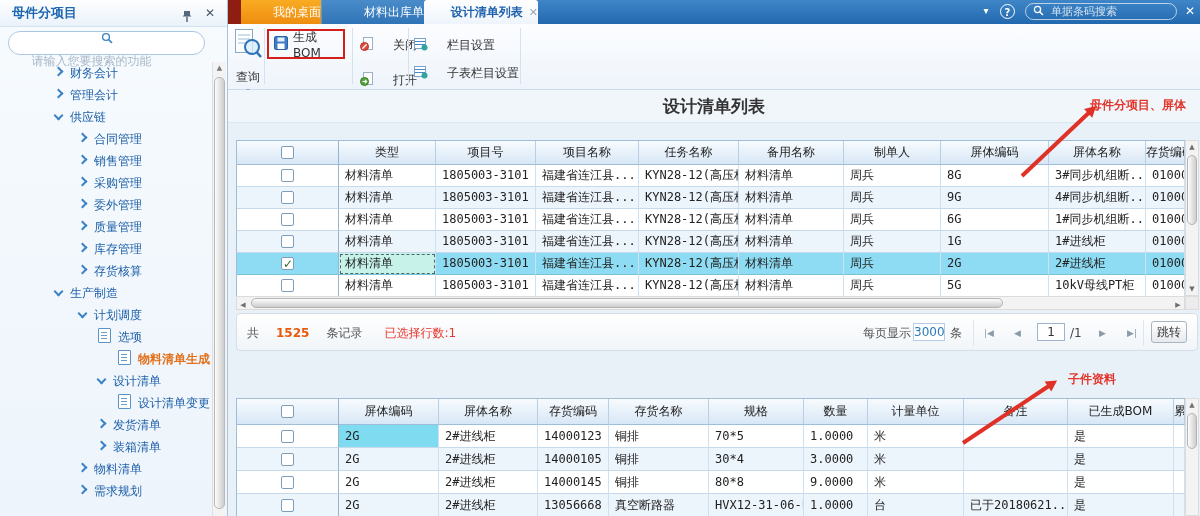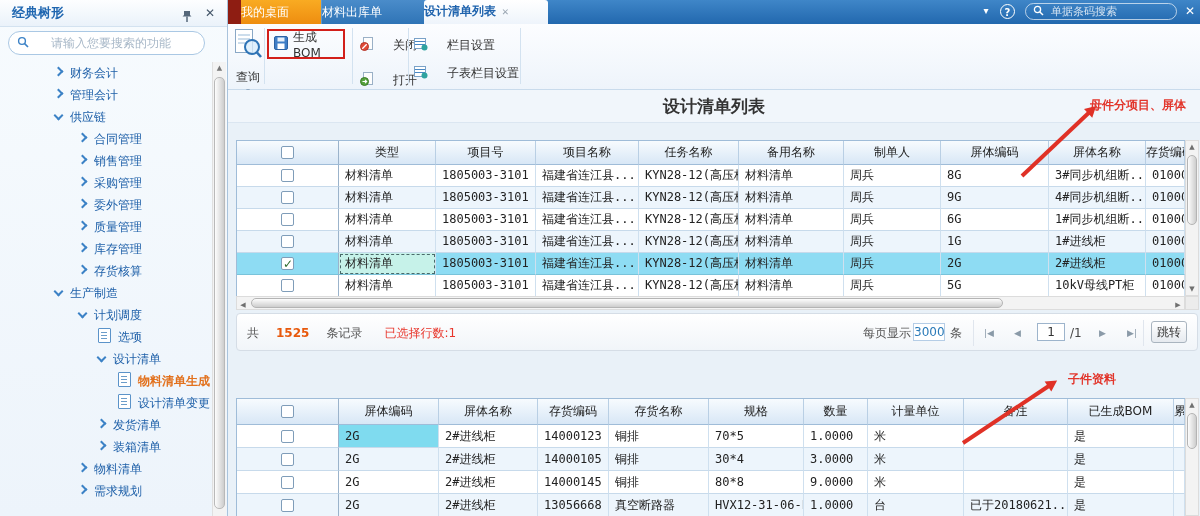--- a/index.html
+++ b/index.html
@@ -7,21 +7,21 @@
        font-family:"DejaVu Sans","Liberation Sans",sans-serif;font-size:12px;color:#333;background:#e9f1f8;}
   
   .sidebar{position:absolute;left:0;top:0;width:228px;height:516px;
            background:linear-gradient(180deg,#f7fbfe,#edf4fb);border-right:1px solid #a9c3dc;box-sizing:border-box;}
   .sb-header{position:relative;height:26px;line-height:26px;padding-left:12px;
              background:linear-gradient(#fdfeff,#eaf2fa);border-bottom:1px solid #d3e2f0;
              color:#1f66b0;font-weight:bold;font-size:13px;}
   .sb-pin{position:absolute;right:34px;top:6px;}
   .sb-x{position:absolute;right:12px;top:0;color:#44566a;font-size:12px;font-weight:bold;cursor:default;}
   .sb-search{position:absolute;left:8px;top:31px;width:197px;height:24px;box-sizing:border-box;
-             border:1px solid #aac8e4;border-radius:13px;background:#fff;display:flex;align-items:center;padding:0 8px;gap:20px;}
+             border:1px solid #aac8e4;border-radius:13px;background:#fff;display:flex;align-items:center;padding:0 8px;gap:6px;flex-direction:column;}
   .sb-search input{border:none;outline:none;flex:1;font-size:12px;color:#333;background:transparent;
                    font-family:"DejaVu Sans","Liberation Sans",sans-serif;}
   .sb-search input::placeholder{color:#a8b8c8;}
   .tree{position:absolute;left:0;top:62px;width:213px;padding-left:42px;}
   .ti{height:22px;line-height:22px;white-space:nowrap;overflow:hidden;}
   .lv1{padding-left:13px}.lv2{padding-left:37px}.lv3{padding-left:56px}.lv4{padding-left:76px}
   .chev{display:inline-block;width:5px;height:5px;border-right:2px solid #3c82c6;border-bottom:2px solid #3c82c6;
         margin-right:8px;vertical-align:2px;}
   .chev.right{transform:rotate(-45deg);}
   .chev.down{transform:rotate(45deg);}
@@ -31,24 +31,24 @@
               box-shadow:0 3px 0 #6b9cc9,0 6px 0 #6b9cc9;}
   .tl{color:#1d5fa8;}
   .ti.selected .tl{color:#e2711d;font-weight:bold;}
   .sb-scroll{position:absolute;right:1px;top:62px;bottom:0;width:13px;background:#f3f3f3;border-left:1px solid #e0e0e0;}
   .sb-up{height:12px;text-align:center;font-size:7px;color:#777;line-height:13px;}
   .sb-thumb{position:absolute;left:1px;right:1px;top:15px;height:432px;
             background:linear-gradient(90deg,#fdfdfd,#cdcdcd);border:1px solid #b9b9b9;border-radius:5px;box-sizing:border-box;}
   
   .topbar{position:absolute;left:228px;top:0;width:972px;height:24px;background:linear-gradient(#3f86c8,#2268ae);}
   .tab-start{position:absolute;left:0;top:0;width:13px;height:24px;background:#8e1d12;}
-  .tab{position:absolute;top:0;height:24px;line-height:24px;text-align:left;color:#fff;font-size:12px;cursor:default;}
+  .tab{position:absolute;top:0;height:24px;line-height:24px;text-align:right;color:#fff;font-size:12px;cursor:default;}
   .tab.desktop{left:13px;width:80px;background:linear-gradient(#f9ab22,#ee8d10);}
   .tab.material{left:93px;width:103px;background:linear-gradient(#4a8cca,#2f74b6);border-left:1px solid #5d9ad2;box-sizing:border-box;}
-  .tab.active{left:196px;width:124px;background:linear-gradient(#ffffff,#eef4fb);color:#1f63ad;font-weight:bold;border-radius:3px 3px 0 0;font-family:Liberation Mono, monospace;}
+  .tab.active{left:196px;width:114px;background:linear-gradient(#ffffff,#eef4fb);color:#1f63ad;font-weight:bold;border-radius:3px 3px 0 0;}
   .tab .x{color:#9aa6b2;font-weight:normal;margin-left:6px;font-size:11px;}
   .tb-chev{position:absolute;left:750px;top:0;width:16px;line-height:22px;color:#fff;text-align:center;font-size:10px;}
   .tb-help{position:absolute;left:772px;top:4px;width:15px;height:15px;border:1.5px solid #fff;border-radius:50%;
            color:#fff;font-size:10px;font-weight:bold;text-align:center;line-height:15px;box-sizing:border-box;}
   .top-search{position:absolute;left:797px;top:3px;width:152px;height:17px;box-sizing:border-box;
               border:1px solid rgba(255,255,255,.65);border-radius:9px;display:flex;align-items:center;padding:0 7px;gap:5px;}
   .top-search input{flex:1;border:none;outline:none;background:transparent;color:#fff;font-size:11px;
                     font-family:"DejaVu Sans","Liberation Sans",sans-serif;}
   .top-search input::placeholder{color:rgba(255,255,255,.8);}
   .tb-x{position:absolute;left:954px;top:0;width:16px;line-height:22px;color:#fff;font-weight:bold;text-align:center;font-size:12px;}
@@ -122,21 +122,21 @@
   .ann-arrow::after{content:"";position:absolute;right:-10px;top:50%;transform:translateY(-50%);
                     border-left:11px solid #e03126;border-top:6px solid transparent;border-bottom:6px solid transparent;}
 </style>
 </head>
 <body>
 
 <div id="app">
 
   <div class="sidebar">
     <div class="sb-header">
-      <span>经典树形</span>
+      <span>母件分项目</span>
       <span class="sb-pin">
         <svg width="12" height="13" viewBox="0 0 12 13">
             <path d="M3 1h6v4l1.5 1.5h-9L3 5z" fill="#55677a"></path>
             <line x1="6" y1="6.5" x2="6" y2="12" stroke="#55677a" stroke-width="1.5"></line>
           </svg>
       </span>
       <span class="sb-x">✕</span>
     </div>
     <div class="sb-search">
       <span>
@@ -154,22 +154,22 @@
       <div class="ti lv2"><span class="chev right"></span><span class="tl">合同管理</span></div>
       <div class="ti lv2"><span class="chev right"></span><span class="tl">销售管理</span></div>
       <div class="ti lv2"><span class="chev right"></span><span class="tl">采购管理</span></div>
       <div class="ti lv2"><span class="chev right"></span><span class="tl">委外管理</span></div>
       <div class="ti lv2"><span class="chev right"></span><span class="tl">质量管理</span></div>
       <div class="ti lv2"><span class="chev right"></span><span class="tl">库存管理</span></div>
       <div class="ti lv2"><span class="chev right"></span><span class="tl">存货核算</span></div>
       <div class="ti lv1"><span class="chev down"></span><span class="tl">生产制造</span></div>
       <div class="ti lv2"><span class="chev down"></span><span class="tl">计划调度</span></div>
       <div class="ti lv3"><span class="doc"></span><span class="tl">选项</span></div>
+      <div class="ti lv4 selected"><span class="doc"></span><span class="tl">物料清单生成</span></div>
       <div class="ti lv3"><span class="chev down"></span><span class="tl">设计清单</span></div>
-      <div class="ti lv4 selected"><span class="doc"></span><span class="tl">物料清单生成</span></div>
       <div class="ti lv4"><span class="doc"></span><span class="tl">设计清单变更</span></div>
       <div class="ti lv3"><span class="chev right"></span><span class="tl">发货清单</span></div>
       <div class="ti lv3"><span class="chev right"></span><span class="tl">装箱清单</span></div>
       <div class="ti lv2"><span class="chev right"></span><span class="tl">物料清单</span></div>
       <div class="ti lv2"><span class="chev right"></span><span class="tl">需求规划</span></div>
     </div>
     <div class="sb-scroll">
       <div class="sb-up">▲</div>
       <div class="sb-thumb"></div>
     </div>

